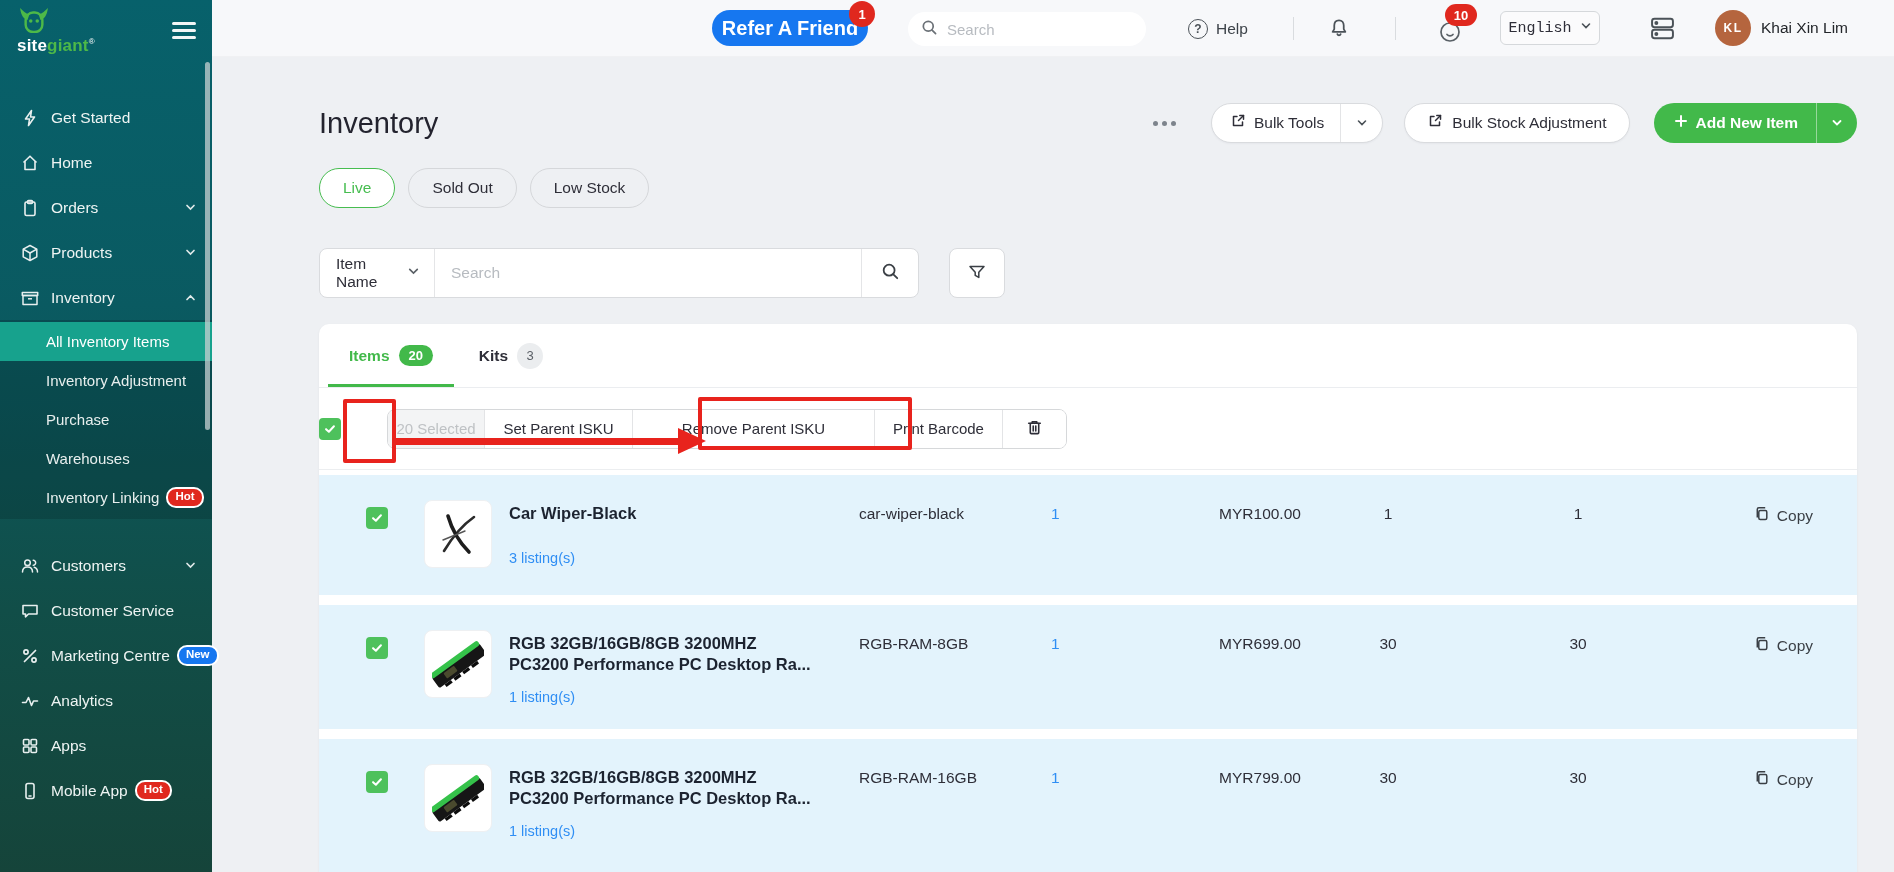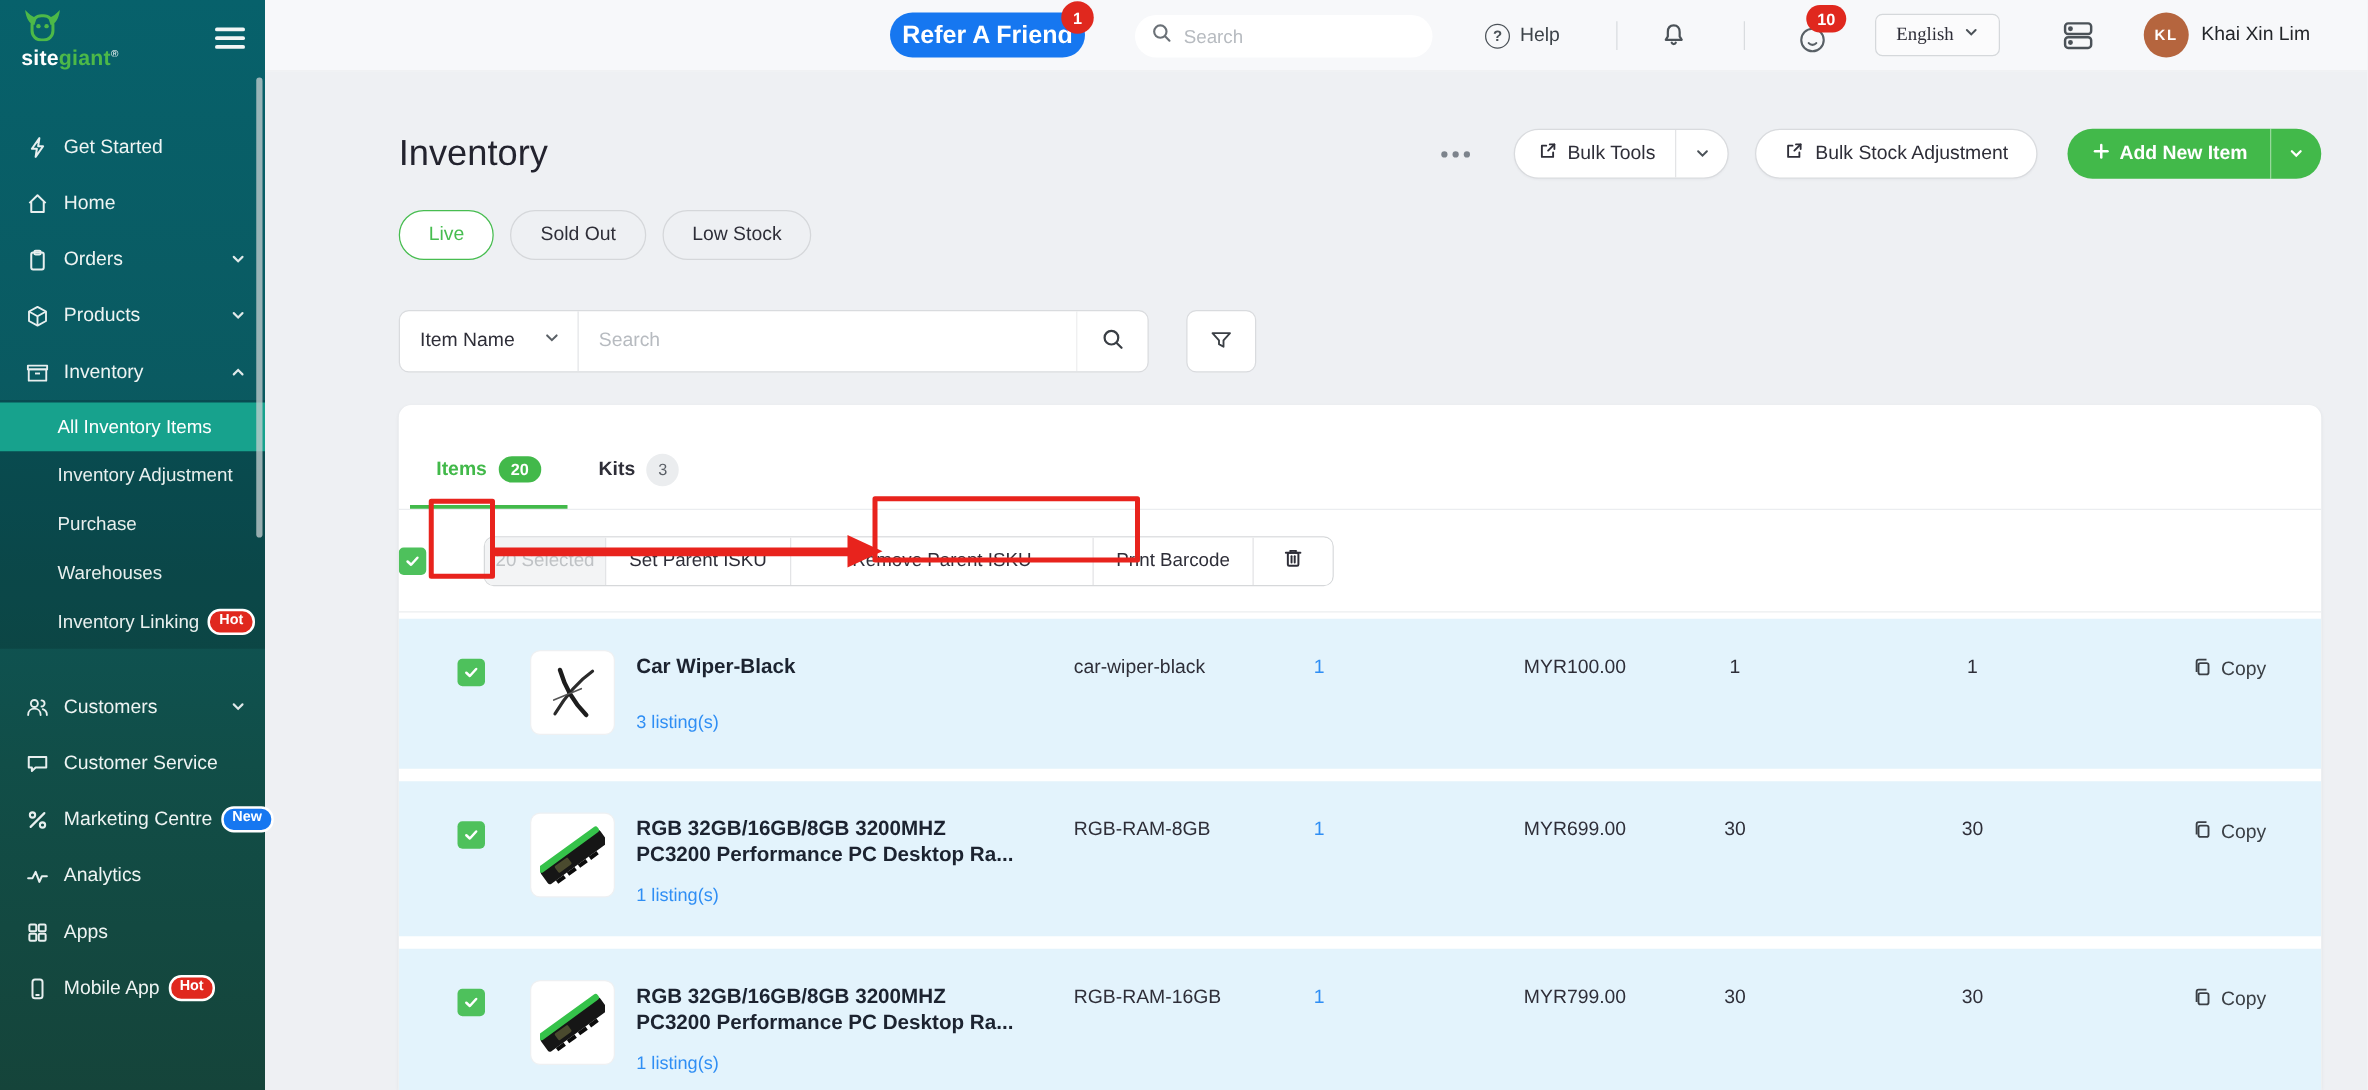--- a/index.html
+++ b/index.html
@@ -42,21 +42,21 @@
   .top-search { position:absolute; left:696px; top:12px; width:238px; height:34px; background:#fff; border-radius:17px; display:flex; align-items:center; padding:0 12px; gap:8px; }
   .top-search input { border:none; outline:none; background:transparent; font-size:15px; font-family:inherit; color:#3a3f45; width:170px; }
   .top-search input::placeholder { color:#b7bbc0; }
   .help-wrap { position:absolute; left:976px; top:0; height:57px; display:flex; align-items:center; gap:8px; cursor:pointer; }
   .help-q { width:20px; height:20px; border:1.7px solid #4b5258; border-radius:50%; color:#4b5258; font-size:12px; font-weight:700; display:flex; align-items:center; justify-content:center; }
   .help-label { font-size:15.5px; color:#3d4349; }
   .top-div { position:absolute; top:17px; width:1px; height:23px; background:#d9dcdf; }
   .bell-wrap { position:absolute; left:1116px; top:17px; cursor:pointer; }
   .credit-wrap { position:absolute; left:1226px; top:20px; cursor:pointer; }
   .credit-badge { position:absolute; left:1233px; top:4px; min-width:32px; height:22px; padding:0 8px; border-radius:11px; background:#e0281e; color:#fff; font-size:13px; font-weight:700; display:flex; align-items:center; justify-content:center; }
-  .lang-btn { position:absolute; left:1288px; top:11px; width:100px; height:34px; border:1px solid #d5d8db; border-radius:6px; background:#fbfbfc; display:flex; align-items:center; justify-content:center; gap:8px; font-size:15px; color:#2e2e38; font-family:Liberation Serif, serif; cursor:pointer; }
+  .lang-btn { position:absolute; left:1288px; top:11px; width:100px; height:34px; border:1px solid #d5d8db; border-radius:6px; background:#fbfbfc; display:flex; align-items:center; justify-content:center; gap:8px; font-size:15px; color:#2e2e38; font-family:Liberation Mono, monospace; cursor:pointer; }
   .pos-wrap { position:absolute; left:1437px; top:15px; cursor:pointer; }
   .avatar { position:absolute; left:1503px; top:10px; width:36px; height:36px; border-radius:50%; background:#b5653e; color:#fff; font-size:12px; font-weight:700; letter-spacing:1.5px; display:flex; align-items:center; justify-content:center; cursor:pointer; }
   .user-name { position:absolute; left:1549px; top:19px; font-size:15.5px; color:#23262a; cursor:pointer; }
 
   .content { padding:0 39px 0 107px; }
   .page-head { margin-top:46px; display:flex; align-items:center; }
   .page-title { font-size:29px; font-weight:500; color:#23232e; }
   .more-dots { margin-left:auto; display:flex; gap:4px; padding:6px 2px; cursor:pointer; }
   .more-dots i { width:5px; height:5px; border-radius:50%; background:#7d848c; }
   .pill-btn { display:flex; align-items:center; height:40px; background:#fff; border:1px solid #d9dbde; border-radius:20px; font-family:inherit; font-size:15.5px; color:#2e2e38; cursor:pointer; box-shadow:0 1px 2px rgba(25,35,45,.04); }
@@ -67,29 +67,29 @@
   .add-new { margin-left:24px; background:#42b94a; border:none; color:#fff; box-shadow:none; }
   .add-new .seg-label { display:flex; align-items:center; gap:8px; padding:0 18px 0 20px; height:100%; font-weight:600; }
   .add-new .seg-chev { width:41px; height:100%; display:flex; align-items:center; justify-content:center; border-left:1px solid rgba(255,255,255,.45); }
 
   .chips { margin-top:25px; display:flex; gap:13px; }
   .chip { height:40px; padding:0 23px; border-radius:20px; display:flex; align-items:center; font-size:15.5px; font-family:inherit; cursor:pointer; background:transparent; border:1px solid #d5d7da; color:#2e2e38; }
   .chip.active { background:#fff; border-color:#47bd50; color:#47bd50; }
 
   .search-row { margin-top:40px; display:flex; }
   .search-group { display:flex; width:600px; height:50px; background:#fff; border:1px solid #d9dbde; border-radius:8px; }
-  .cat-select { width:143px; display:flex; align-items:center; justify-content:space-between; padding:0 14px 0 16px; border-right:1px solid #e4e5e7; cursor:pointer; font-size:15.5px; color:#2e2e38; }
+  .cat-select { width:115px; display:flex; align-items:center; justify-content:space-between; padding:0 14px 0 16px; border-right:1px solid #e4e5e7; cursor:pointer; font-size:15.5px; color:#2e2e38; }
   .search-group input { flex:1; border:none; outline:none; padding:0 16px; font-size:15.5px; font-family:inherit; color:#3a3f45; background:transparent; }
   .search-group input::placeholder { color:#b7bbc0; }
   .search-btn { width:57px; border:none; background:transparent; border-left:1px solid #e4e5e7; display:flex; align-items:center; justify-content:center; cursor:pointer; border-radius:0 8px 8px 0; }
   .filter-btn { margin-left:30px; width:56px; height:50px; background:#fff; border:1px solid #d9dbde; border-radius:8px; display:flex; align-items:center; justify-content:center; cursor:pointer; }
 
   
   .card { margin-top:26px; width:1538px; height:548px; background:#fff; border-radius:10px 10px 0 0; box-shadow:0 1px 3px rgba(20,30,40,.05); overflow:hidden; }
-  .tabs { height:64px; display:flex; align-items:stretch; padding-left:9px; border-bottom:1px solid #ebedf0;margin-top:20px; }
+  .tabs { height:64px; display:flex; align-items:stretch; padding-left:9px; border-bottom:1px solid #ebedf0; }
   .tab { position:relative; display:flex; align-items:center; justify-content:center; gap:9px; cursor:pointer; }
   .tab-items { width:126px; }
   .tab-kits { width:78px; margin-left:18px; }
   .tab-label { font-size:15.5px; font-weight:600; color:#2e2e38; }
   .tab-items .tab-label { color:#42b94a; }
   .count-green { background:#42b94a; color:#fff; font-size:13px; font-weight:600; padding:3px 10px; border-radius:12px; line-height:1.2; }
   .count-gray { background:#ebedef; color:#5a5f66; font-size:13px; width:26px; height:26px; border-radius:50%; display:flex; align-items:center; justify-content:center; }
   .tab-underline { position:absolute; left:0; right:0; bottom:0; height:3px; background:#42b94a; }
 
   .actionbar { height:82px; display:flex; align-items:center; border-bottom:1px solid #eceef0; }

